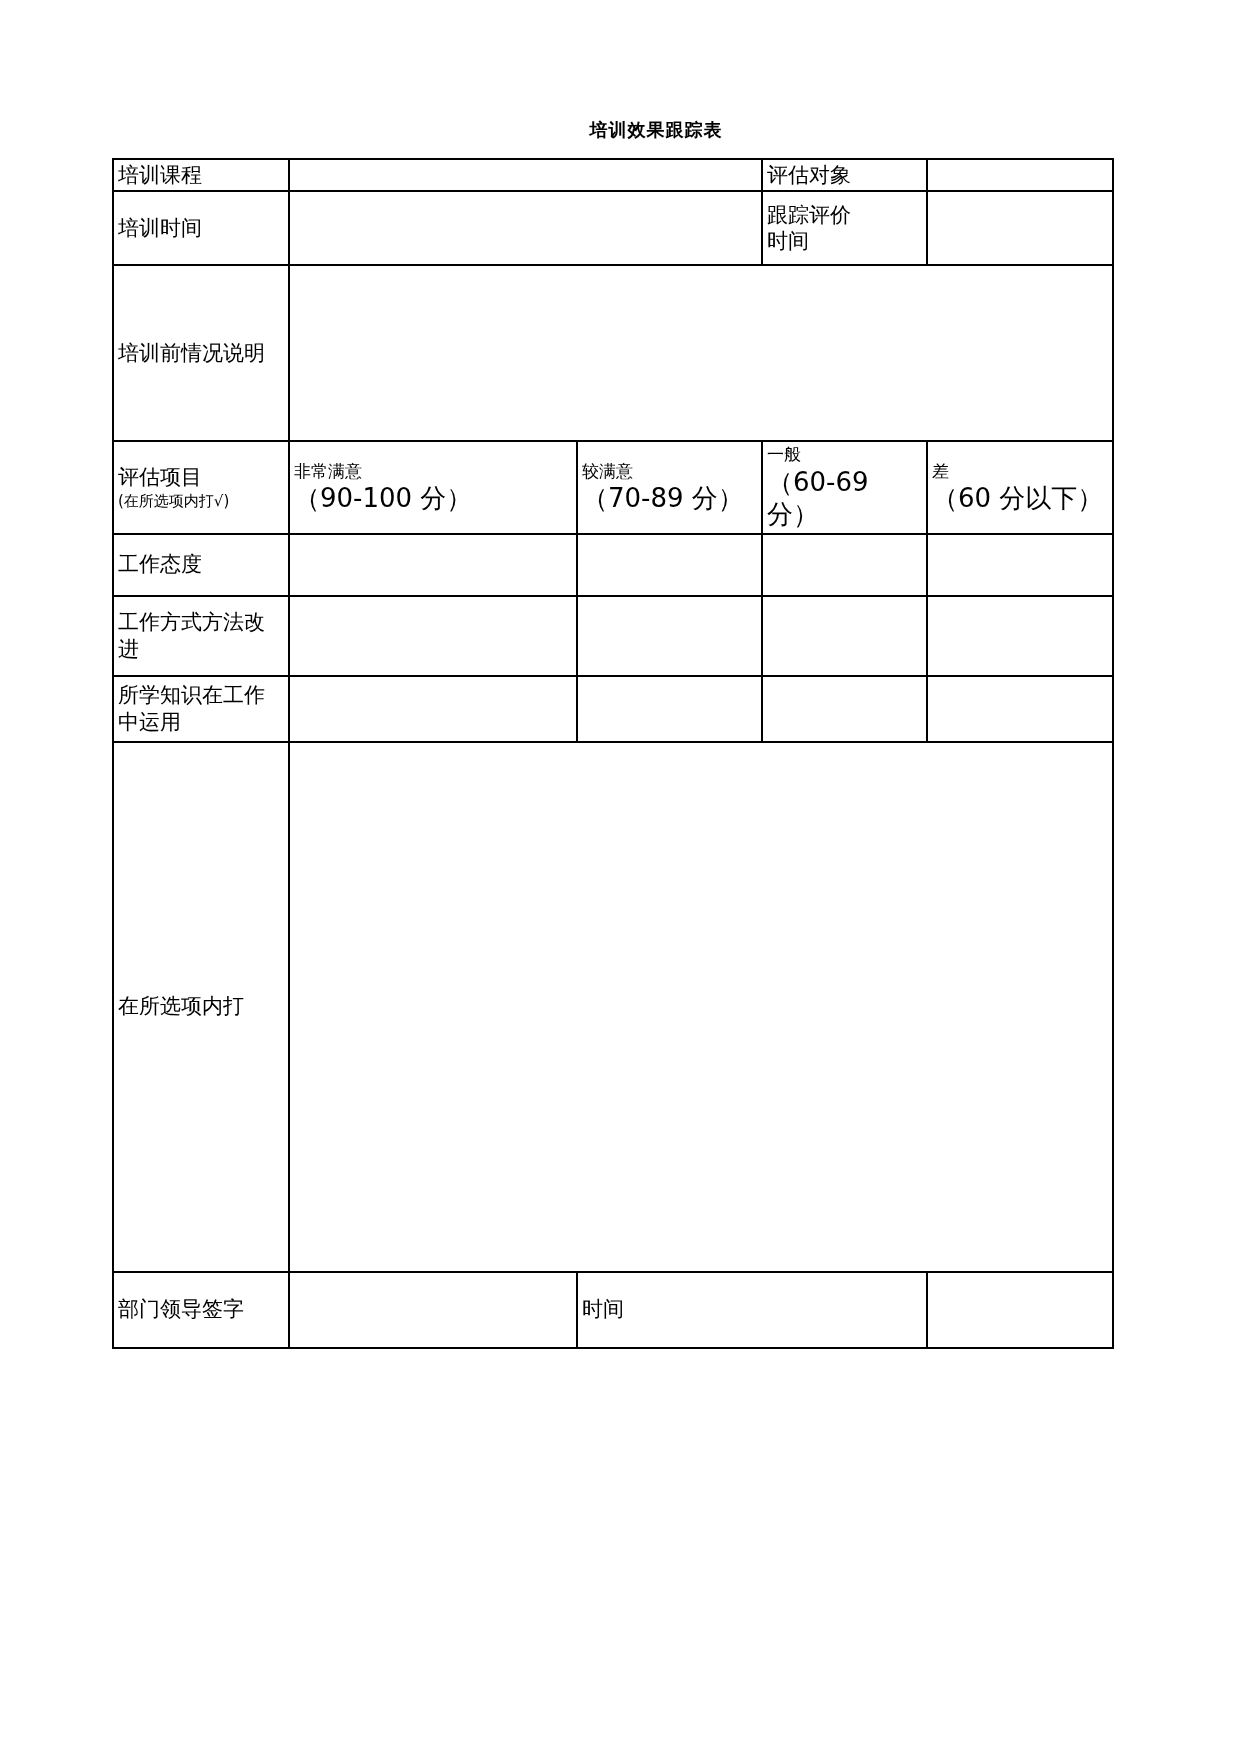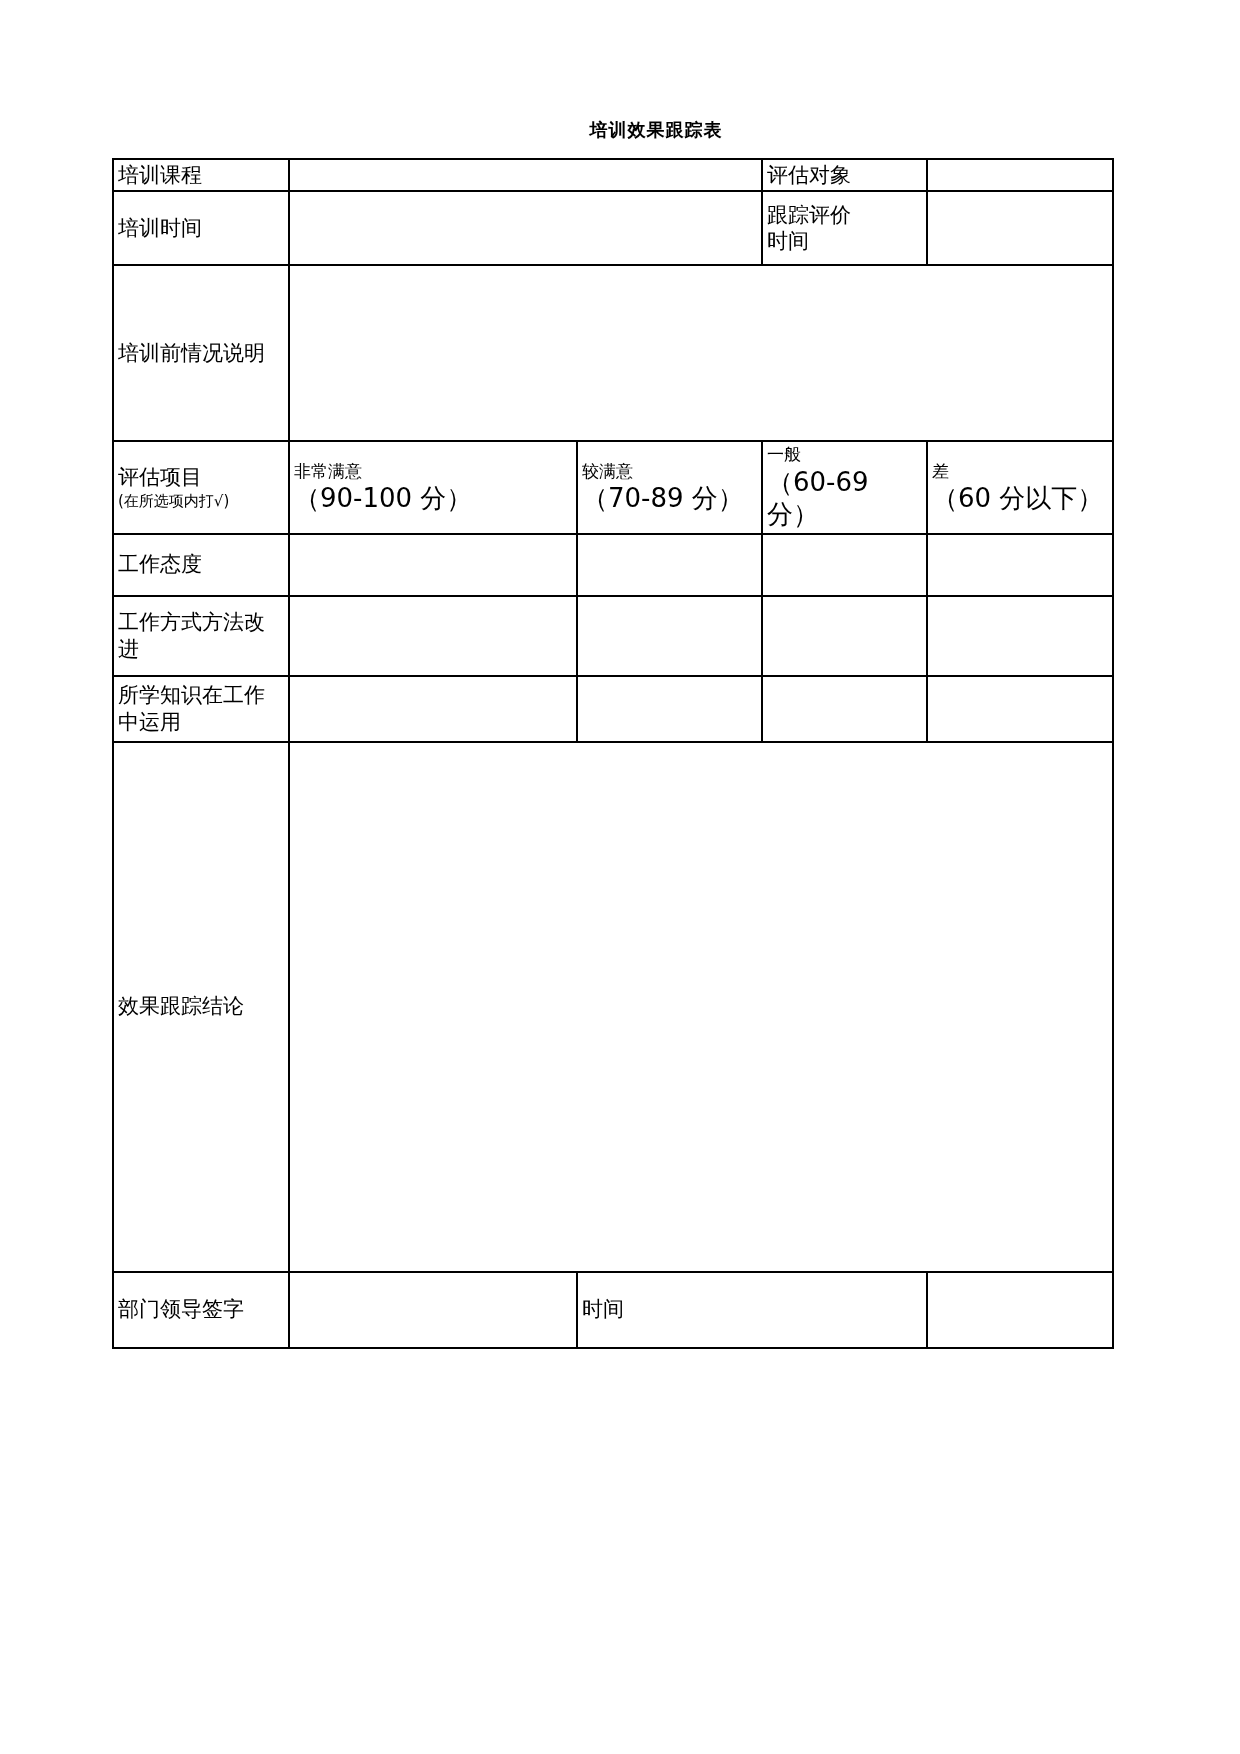--- a/index.html
+++ b/index.html
@@ -171,21 +171,21 @@
           <span class="two-line">所学知识在工作</span>
           <span class="two-line">中运用</span>
         </td>
         <td class="blank" colspan="2"></td>
         <td class="blank"></td>
         <td class="blank"></td>
         <td class="blank"></td>
       </tr>
 
       <tr class="conclusion-cell">
-        <td class="label">效果跟踪结论</td>
+        <td class="label">在所选项内打</td>
         <td class="blank" colspan="5"></td>
       </tr>
 
       <tr style="height:76px">
         <td class="label">部门领导签字</td>
         <td class="blank" colspan="2"></td>
         <td colspan="2">时间</td>
         <td class="blank"></td>
       </tr>
 

